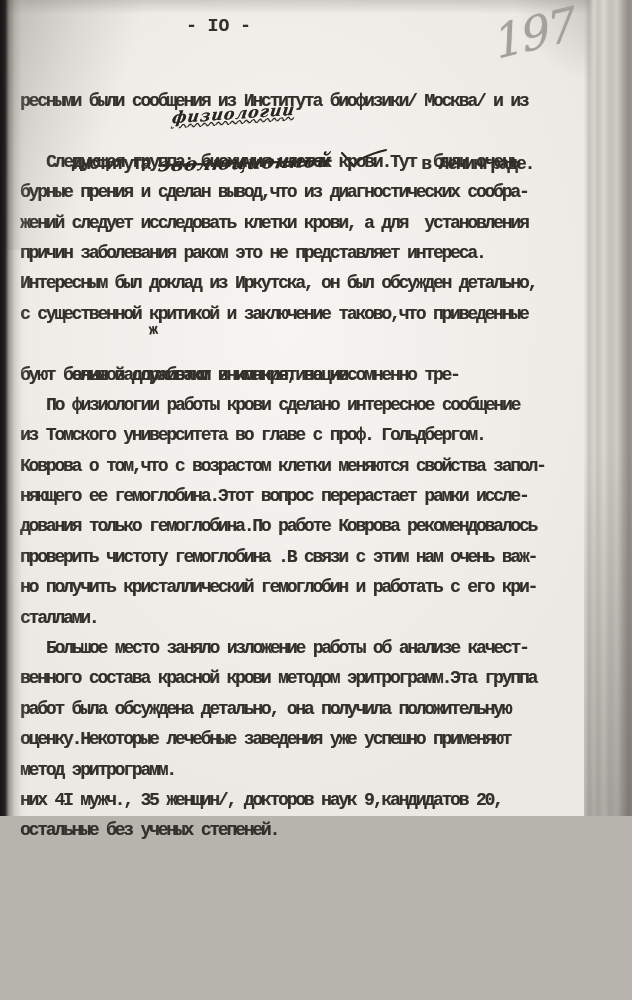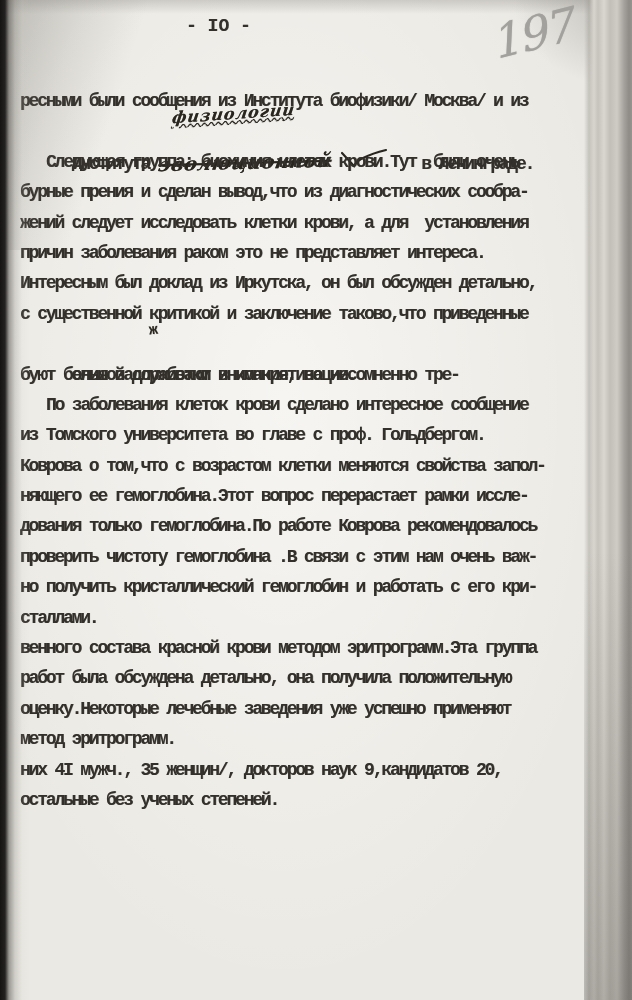--- a/index.html
+++ b/index.html
@@ -1,18 +1,18 @@
 <!DOCTYPE html>
 <html><head>
 <meta charset="utf-8">
 <style>
   html,body{margin:0;padding:0;}
   body{width:632px;height:1000px;overflow:hidden;background:#b7b4ae;}
   .page{
-    position:relative;width:632px;height:1000px;
+    position:relative;width:632px;height:816px;
     background:
       radial-gradient(ellipse at 45% 40%, rgba(255,255,255,.55) 0%, rgba(255,255,255,0) 70%),
       #ebe9e3;
     font-family:"Liberation Mono","DejaVu Sans Mono",monospace;
     color:#33302b;
   }
   
   .edge-left{position:absolute;left:0;top:0;width:30px;height:100%;z-index:5;pointer-events:none;
     background:linear-gradient(90deg,#151412 0px,#242220 5px,rgba(90,87,82,.55) 9px,rgba(140,137,131,.28) 15px,rgba(200,197,191,.10) 22px,rgba(0,0,0,0) 30px);}
   .edge-right{position:absolute;right:0;top:0;width:48px;height:100%;z-index:4;pointer-events:none;
@@ -87,30 +87,31 @@
     <div class="line">причин заболевания раком это не представляет интереса.</div>
     <div class="line">Интересным был доклад из Иркутска, он был обсужден детально,</div>
     <div class="line">с существенной критикой и заключение таково,что приведенные</div>
 
     <div class="line">
       <span class="hw-letter">ж</span><span>ения заслуживают внимания, но несомненно тре-</span>
     </div>
 
     <div class="line">буют большой доработки и конкретизации.</div>
 
-    <div class="line ind">По заболевания клеток крови сделано интересное сообщение</div>
+    <div class="line ind">По физиологии работы крови сделано интересное сообщение</div>
     <div class="line">из Томского университета во главе с проф. Гольдбергом.</div>
 
     <div class="line">Коврова о том,что с возрастом клетки меняются свойства запол-</div>
     <div class="line">няющего ее гемоглобина.Этот вопрос перерастает рамки иссле-</div>
     <div class="line">дования только гемоглобина.По работе Коврова рекомендовалось</div>
     <div class="line">проверить чистоту гемоглобина .В связи с этим нам очень важ-</div>
     <div class="line">но получить кристаллический гемоглобин и работать с его кри-</div>
     <div class="line">сталлами.</div>
 
+    <div class="line ind">Большое место заняло изложение работы об анализе качест-</div>
     <div class="line">венного состава красной крови методом эритрограмм.Эта группа</div>
     <div class="line">работ была обсуждена детально, она получила положительную</div>
     <div class="line">оценку.Некоторые лечебные заведения уже успешно применяют</div>
     <div class="line">метод эритрограмм.</div>
 
     <div class="line">них 4I мужч., 35 женщин/, докторов наук 9,кандидатов 20,</div>
     <div class="line">остальные без ученых степеней.</div>
 
   </div>
 </div>

